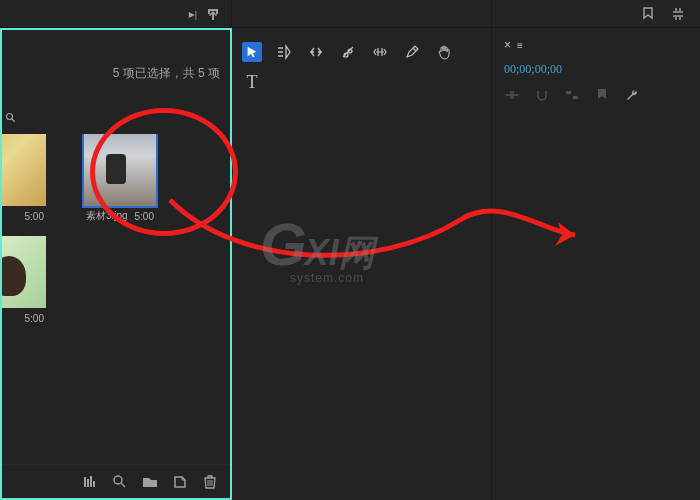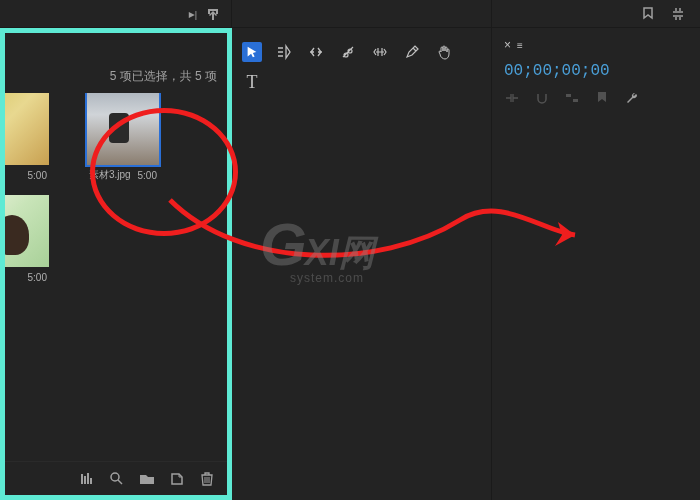--- a/index.html
+++ b/index.html
@@ -4,42 +4,42 @@
 <style>
 * { margin: 0; padding: 0; box-sizing: border-box; font-family: Arial, sans-serif; }
 body { background: #232323; width: 700px; height: 500px; overflow: hidden; position: relative; color: #a0a0a0; }
 
 .top-strip { height: 28px; background: #232323; border-bottom: 1px solid #1a1a1a; display: flex; }
 .top-left { flex: 0 0 232px; display: flex; justify-content: flex-end; align-items: center; padding-right: 10px; gap: 8px; border-right: 1px solid #1a1a1a; }
 .top-mid { flex: 1; border-right: 1px solid #1a1a1a; }
 .top-right { flex: 0 0 208px; display: flex; justify-content: flex-end; align-items: center; padding-right: 14px; gap: 14px; }
 
 .main-row { display: flex; height: 472px; }
-.left-panel { flex: 0 0 232px; border: 5px solid #5eead4; background: #232323; display: flex; flex-direction: column; position: relative; }
+.left-panel { flex: 0 0 232px; border: 2px solid #5eead4; background: #232323; display: flex; flex-direction: column; position: relative; gap: 44px; }
 .mid-panel { flex: 1; background: #232323; border-right: 1px solid #1a1a1a; position: relative; padding: 14px 10px; }
 .right-panel { flex: 0 0 208px; background: #232323; padding: 10px 12px; position: relative; }
 
 .selection-row { height: 60px; display: flex; align-items: flex-end; justify-content: flex-end; padding: 0 10px 8px 0; font-size: 12px; color: #a0a0a0; }
 
 .thumbs { flex: 1; padding: 0 8px; overflow: hidden; }
 .thumb-row { display: flex; gap: 10px; margin-bottom: 12px; }
 .thumb { width: 72px; position: relative; }
 .thumb.selected .thumb-img { outline: 2px solid #2a6fd6; }
 .thumb-img { width: 72px; height: 72px; background: #444; display: flex; align-items: center; justify-content: center; overflow: hidden; }
 .thumb-bar { height: 18px; display: flex; justify-content: space-between; align-items: center; font-size: 10px; color: #b0b0b0; padding: 2px 2px 0; }
 .thumb-name { white-space: nowrap; overflow: hidden; text-overflow: ellipsis; max-width: 50px; }
 
 .left-footer { height: 34px; display: flex; justify-content: flex-end; align-items: center; gap: 14px; padding: 0 12px; border-top: 1px solid #2a2a2a; }
 
 .toolbar-mid { display: flex; flex-wrap: wrap; gap: 12px; align-items: center; }
 .tool-icon { width: 20px; height: 20px; display: flex; align-items: center; justify-content: center; color: #c0c0c0; cursor: pointer; }
 .tool-icon.active { background: #2a6fd6; color: #fff; border-radius: 2px; padding: 1px; }
 
 .timeline-title { font-size: 12px; color: #c0c0c0; display: flex; align-items: center; gap: 6px; margin-bottom: 10px; }
-.timecode { font-family: Liberation Mono, monospace; font-size: 16px; color: #4a9fd8; margin-bottom: 10px; }
+.timecode { font-family: Liberation Serif, serif; font-size: 12px; color: #4a9fd8; margin-bottom: 10px; }
 .timeline-icons { display: flex; gap: 14px; align-items: center; margin-bottom: 6px; }
 
 .watermark { position: absolute; left: 260px; top: 210px; pointer-events: none; opacity: 0.4; }
 .watermark .g { font-size: 60px; font-weight: bold; font-style: italic; color: #888; letter-spacing: -2px; }
 .watermark .xi { font-size: 36px; font-weight: bold; font-style: italic; color: #888; }
 .watermark .sys { font-size: 12px; color: #888; letter-spacing: 1px; margin-left: 30px; margin-top: -8px; }
 
 .ring { position: absolute; left: 90px; top: 108px; width: 148px; height: 128px; border: 5px solid #ef1e1e; border-radius: 50%; pointer-events: none; }
 
 svg.arrow { position: absolute; left: 160px; top: 180px; width: 430px; height: 110px; pointer-events: none; overflow: visible; }

